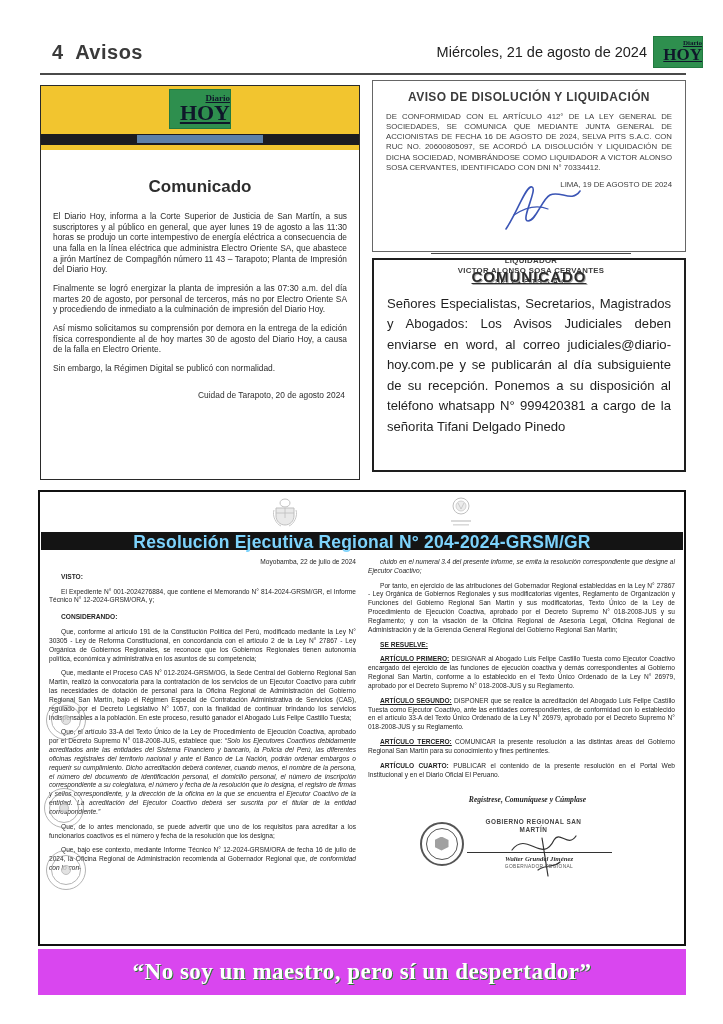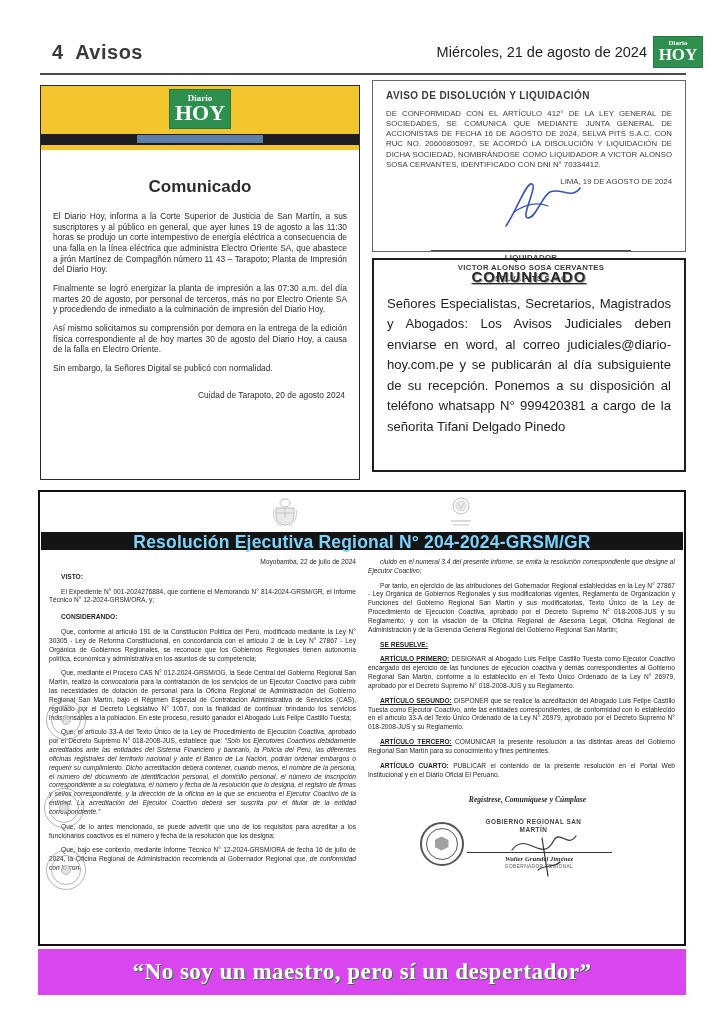--- a/index.html
+++ b/index.html
@@ -9,21 +9,21 @@
     background:#ffffff; overflow:hidden;
     font-family:"Liberation Sans", sans-serif; color:#222;
   }
   
   .page-header { position:absolute; top:36px; left:52px; right:20px; height:32px;
     display:flex; align-items:center; }
   .page-num { font-size:20px; font-weight:bold; color:#3a3a3a; margin-right:12px; }
   .section-title { font-size:20px; font-weight:bold; color:#3a3a3a; letter-spacing:0.5px; }
   .header-right { margin-left:auto; display:flex; align-items:center; gap:6px; }
   .header-date { font-size:14.5px; color:#222;text-align:right; }
-  .hoy-logo { background:#2e8f4e; color:#ffffff; text-align:center; border:1px solid #227a40; }
+  .hoy-logo { background:#2e8f4e; color:#0f172a; text-align:right; border:1px solid #227a40;text-decoration:underline; }
   .hoy-logo .lg-top { font-family:"Liberation Serif", serif; font-weight:bold; display:block; }
   .hoy-logo .lg-main { font-family:"Liberation Serif", serif; font-weight:bold; display:block; line-height:0.95; }
   .hoy-logo.small { width:50px; padding:2px 0 3px; }
   .hoy-logo.small .lg-top { font-size:7px; }
   .hoy-logo.small .lg-main { font-size:17px; }
   .header-rule { position:absolute; top:73px; left:40px; width:646px; border-top:2.5px solid #4a4a4a; }
 
   
   .com-box { position:absolute; left:40px; top:85px; width:320px; height:395px;
     border:1.5px solid #2a2a2a; background:#fff; }
@@ -36,21 +36,21 @@
   .com-strip .blue-bar { position:absolute; left:50%; transform:translateX(-50%); top:1px;
     width:126px; height:8px; background:#5d80a8; }
   .com-title { text-align:center; font-size:17px; font-weight:bold; color:#2d2d2d; margin:27px 0 14px; }
   .com-text { padding:0 12px; font-size:8.4px; line-height:1.27; text-align:justify; color:#2d2d2d; }
   .com-text p { margin-bottom:8px; }
   .com-date { text-align:right; padding-right:14px; font-size:8.4px; margin-top:16px; color:#2d2d2d; }
 
   
   .aviso-box { position:absolute; left:372px; top:80px; width:314px; height:172px;
     border:1px solid #666; padding:9px 13px 4px; color:#3c3c3c; }
-  .aviso-title { font-size:10px; font-weight:bold; letter-spacing:0.4px; }
+  .aviso-title { text-align:center; font-size:12px; font-weight:bold; letter-spacing:0.4px; }
   .aviso-body { margin-top:8px; font-size:7.8px; line-height:1.3; text-align:justify; }
   .aviso-date { text-align:right; font-size:7.8px; margin-top:7px; }
   .aviso-sig { position:relative; height:34px; }
   .aviso-sig svg { position:absolute; left:90px; top:-8px; }
   .sig-line { width:200px; margin:30px 0 2px 45px; border-top:1px solid #444; }
   .sig-name { text-align:center; width:290px; margin-left:0; font-size:7.8px; font-weight:bold;
     letter-spacing:0.3px; line-height:1.35; }
 
   
   .com2-box { position:absolute; left:372px; top:258px; width:314px; height:214px;
@@ -132,21 +132,21 @@
       </span>
       <div class="com-strip">
         <div class="blue-bar"></div>
       </div>
     </div>
     <div class="com-title">Comunicado</div>
     <div class="com-text">
       <p>El Diario Hoy, informa a la Corte Superior de Justicia de San Martín, a sus suscriptores y al público en general, que ayer lunes 19 de agosto a las 11:30 horas se produjo un corte intempestivo de energía eléctrica a consecuencia de una falla en la línea eléctrica que administra Electro Oriente SA, que abastece a jirón Martínez de Compagñón número 11 43 – Tarapoto; Planta de Impresión del Diario Hoy.</p>
       <p>Finalmente se logró energizar la planta de impresión a las 07:30 a.m. del día martes 20 de agosto, por personal de terceros, más no por Electro Oriente SA y procediendo de inmediato a la culminación de impresión del Diario Hoy.</p>
       <p>Así mismo solicitamos su comprensión por demora en la entrega de la edición física correspondiente al de hoy martes 30 de agosto del Diario Hoy, a causa de la falla en Electro Oriente.</p>
-      <p>Sin embargo, la Señores Digital se publicó con normalidad.</p>
+      <p>Sin embargo, la Régimen Digital se publicó con normalidad.</p>
     </div>
     <div class="com-date">Cuidad de Tarapoto, 20 de agosto 2024</div>
   </div>
 
   <div class="aviso-box">
     <div class="aviso-title">AVISO DE DISOLUCIÓN Y LIQUIDACIÓN</div>
     <div class="aviso-body">DE CONFORMIDAD CON EL ARTÍCULO 412° DE LA LEY GENERAL DE SOCIEDADES, SE COMUNICA QUE MEDIANTE JUNTA GENERAL DE ACCIONISTAS DE FECHA 16 DE AGOSTO DE 2024, SELVA PITS S.A.C. CON RUC NO. 20600805097, SE ACORDÓ LA DISOLUCIÓN Y LIQUIDACIÓN DE DICHA SOCIEDAD, NOMBRÁNDOSE COMO LIQUIDADOR A VICTOR ALONSO SOSA CERVANTES, IDENTIFICADO CON DNI N° 70334412.</div>
     <div class="aviso-date">LIMA, 19 DE AGOSTO DE 2024</div>
     <div class="aviso-sig">
       <svg width="120" height="52" viewBox="0 0 120 52">

